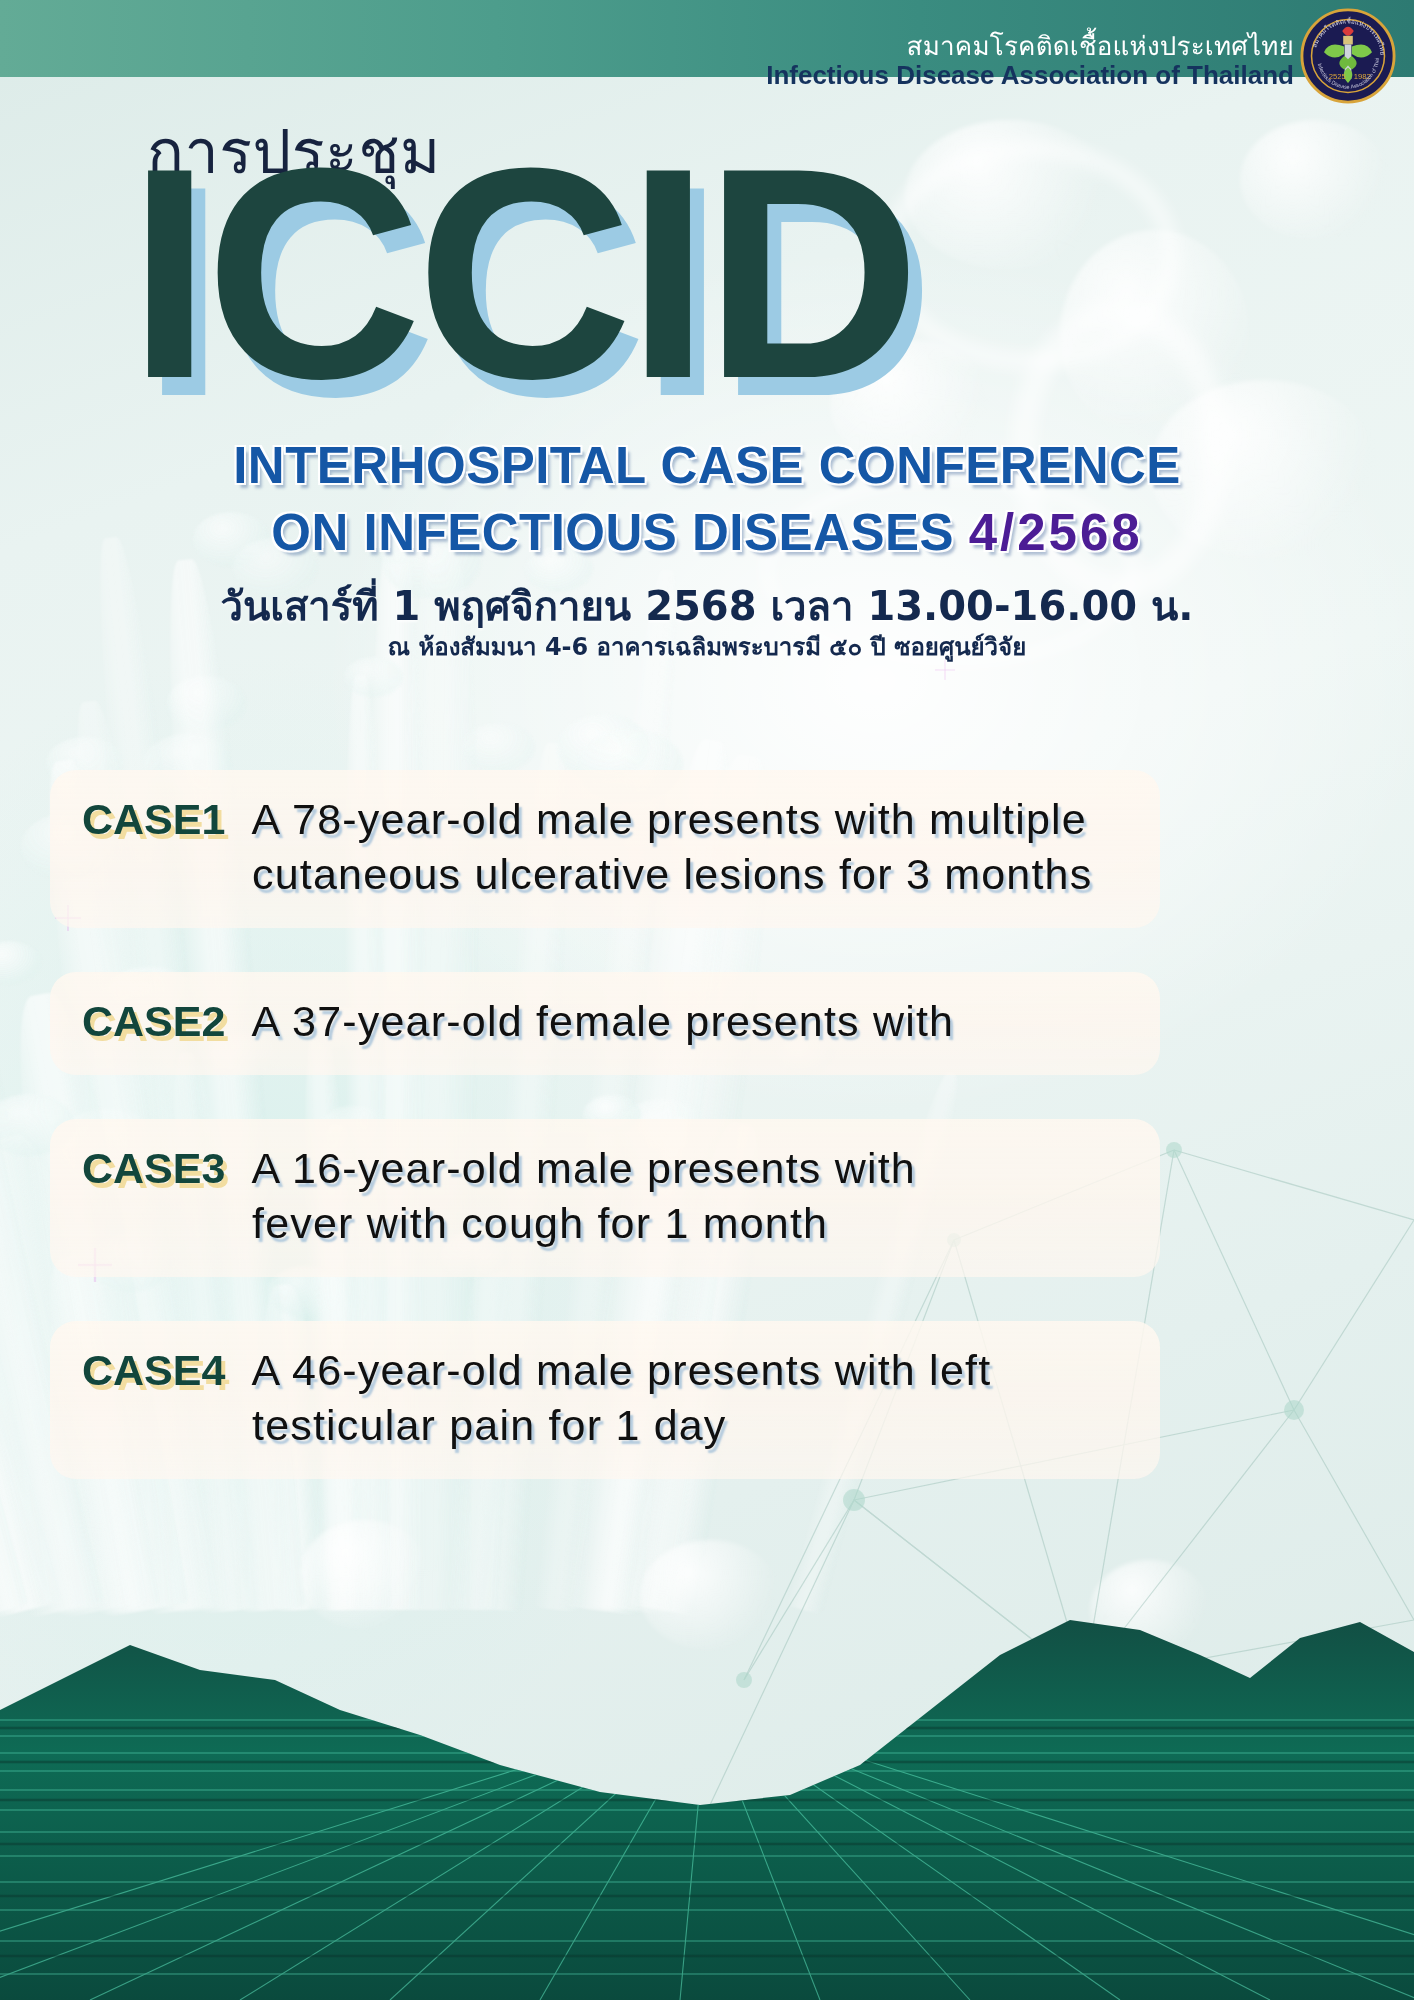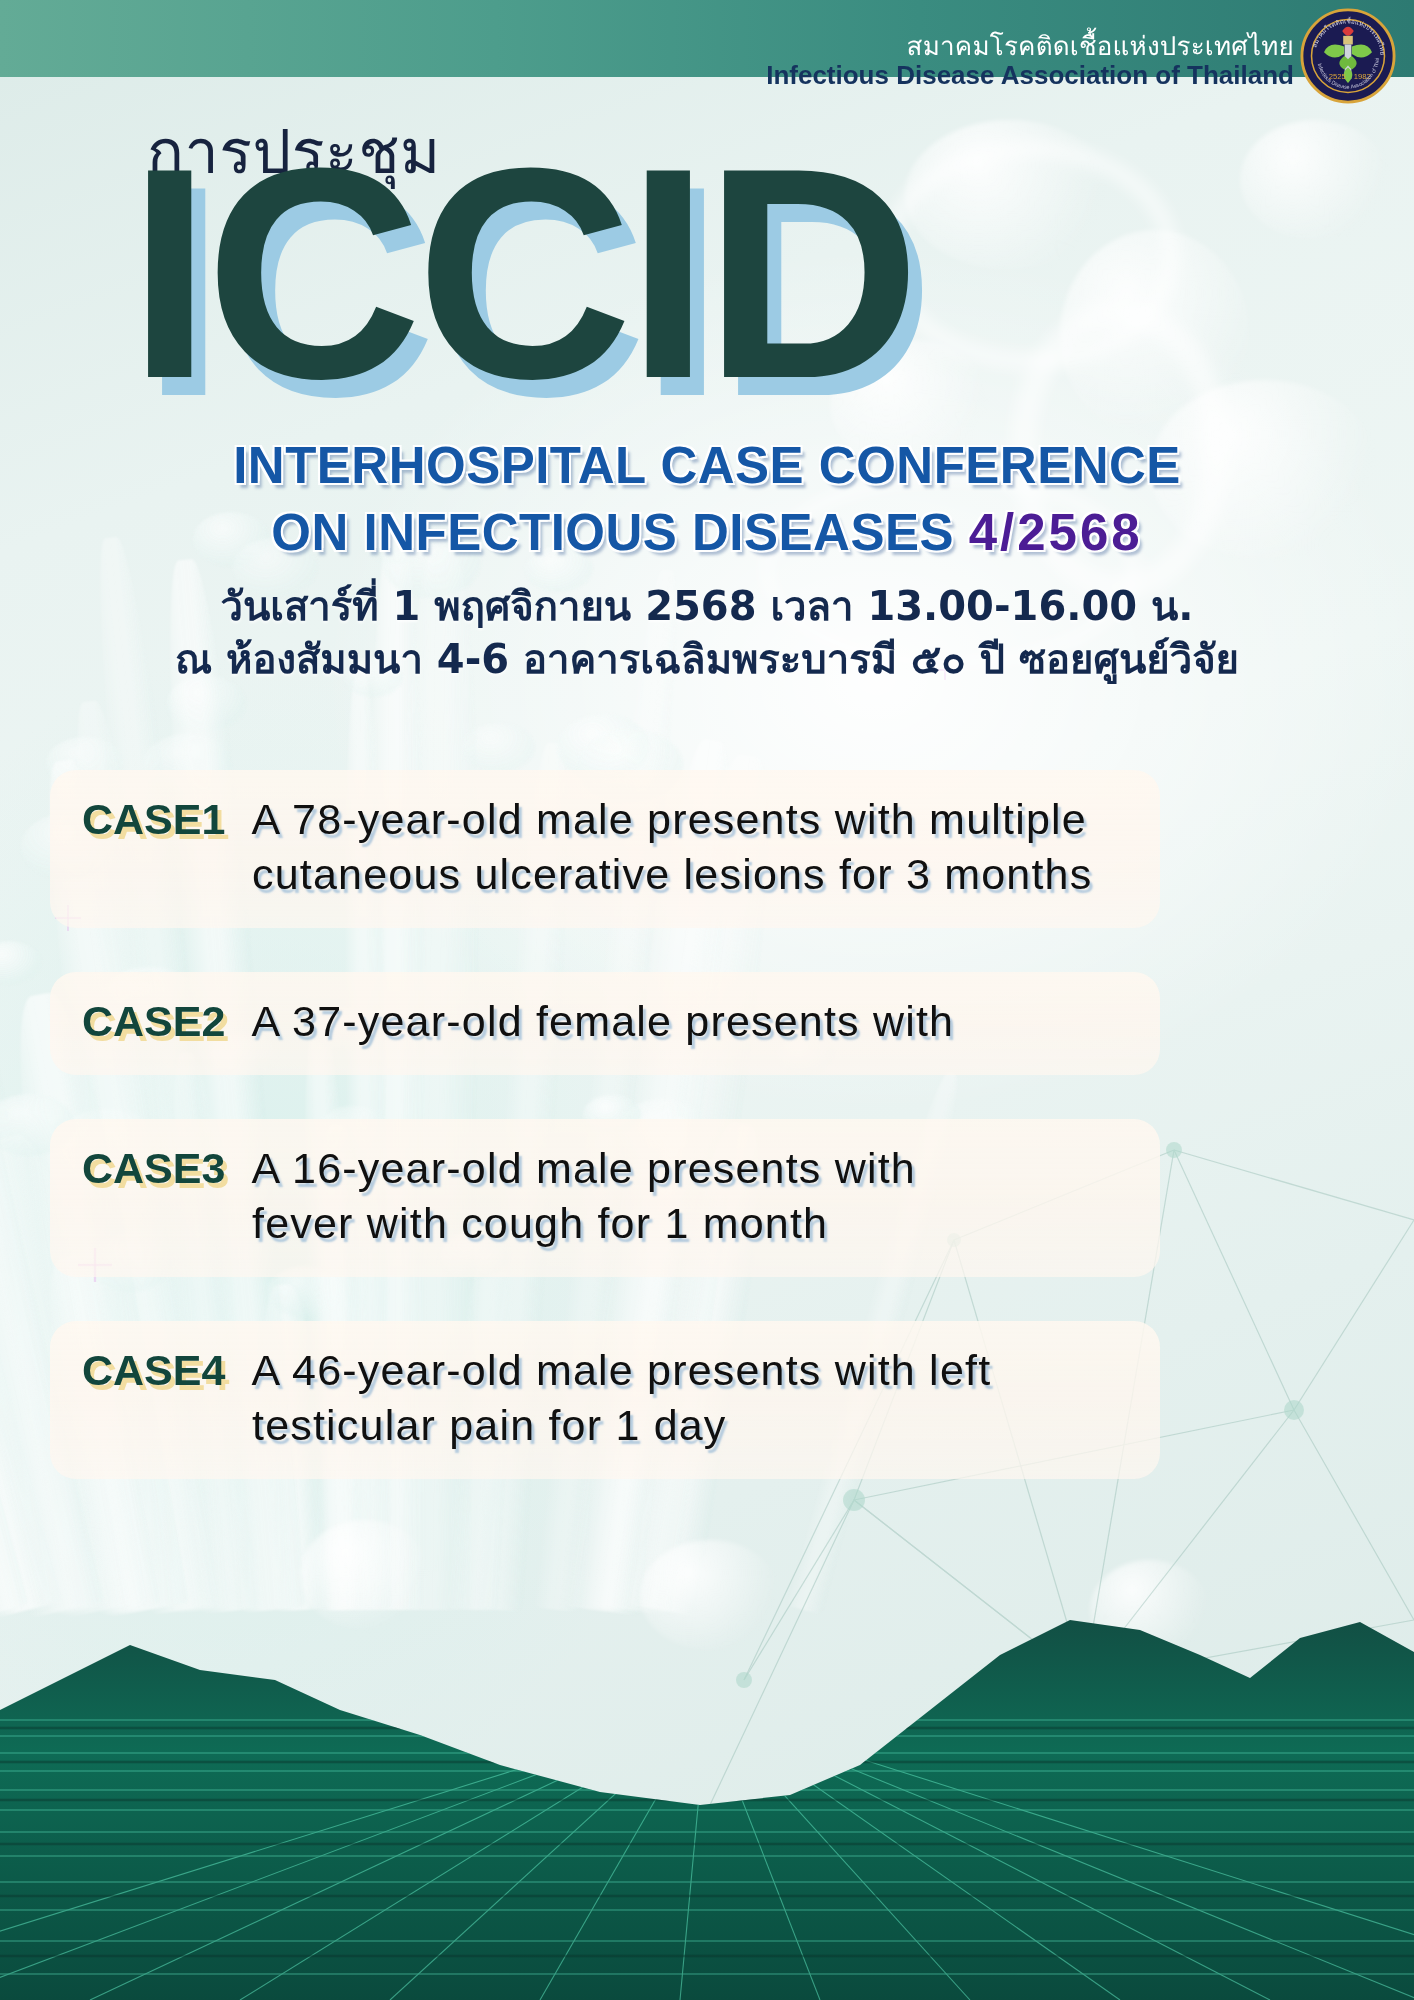--- a/index.html
+++ b/index.html
@@ -100,21 +100,21 @@
   .sub2{top:503px;}
   .sub2 .year{color:#4c1d95;letter-spacing:3px;}
 
   .meta{
     position:absolute;left:0;width:1414px;text-align:center;
     color:#14294e;font-weight:bold;
     font-family:"DejaVu Sans","Liberation Sans",sans-serif;
     text-shadow:0 2px 3px rgba(255,255,255,.8);
   }
   .meta.l1{top:574px;font-size:40px;}
-  .meta.l2{top:627px;font-size:40px;}
+  .meta.l2{top:627px;font-size:24px;}
   .meta.l3{top:673px;font-size:32px;}
 
   
   .cases{position:absolute;left:50px;top:770px;width:1110px;}
   .case{
     position:relative;
     background:linear-gradient(180deg,rgba(255,248,240,.86) 0%,rgba(255,246,238,.80) 50%,rgba(255,247,240,.70) 100%);
     border-radius:26px;
     padding:22px 30px 26px 32px;
     margin-bottom:44px;

